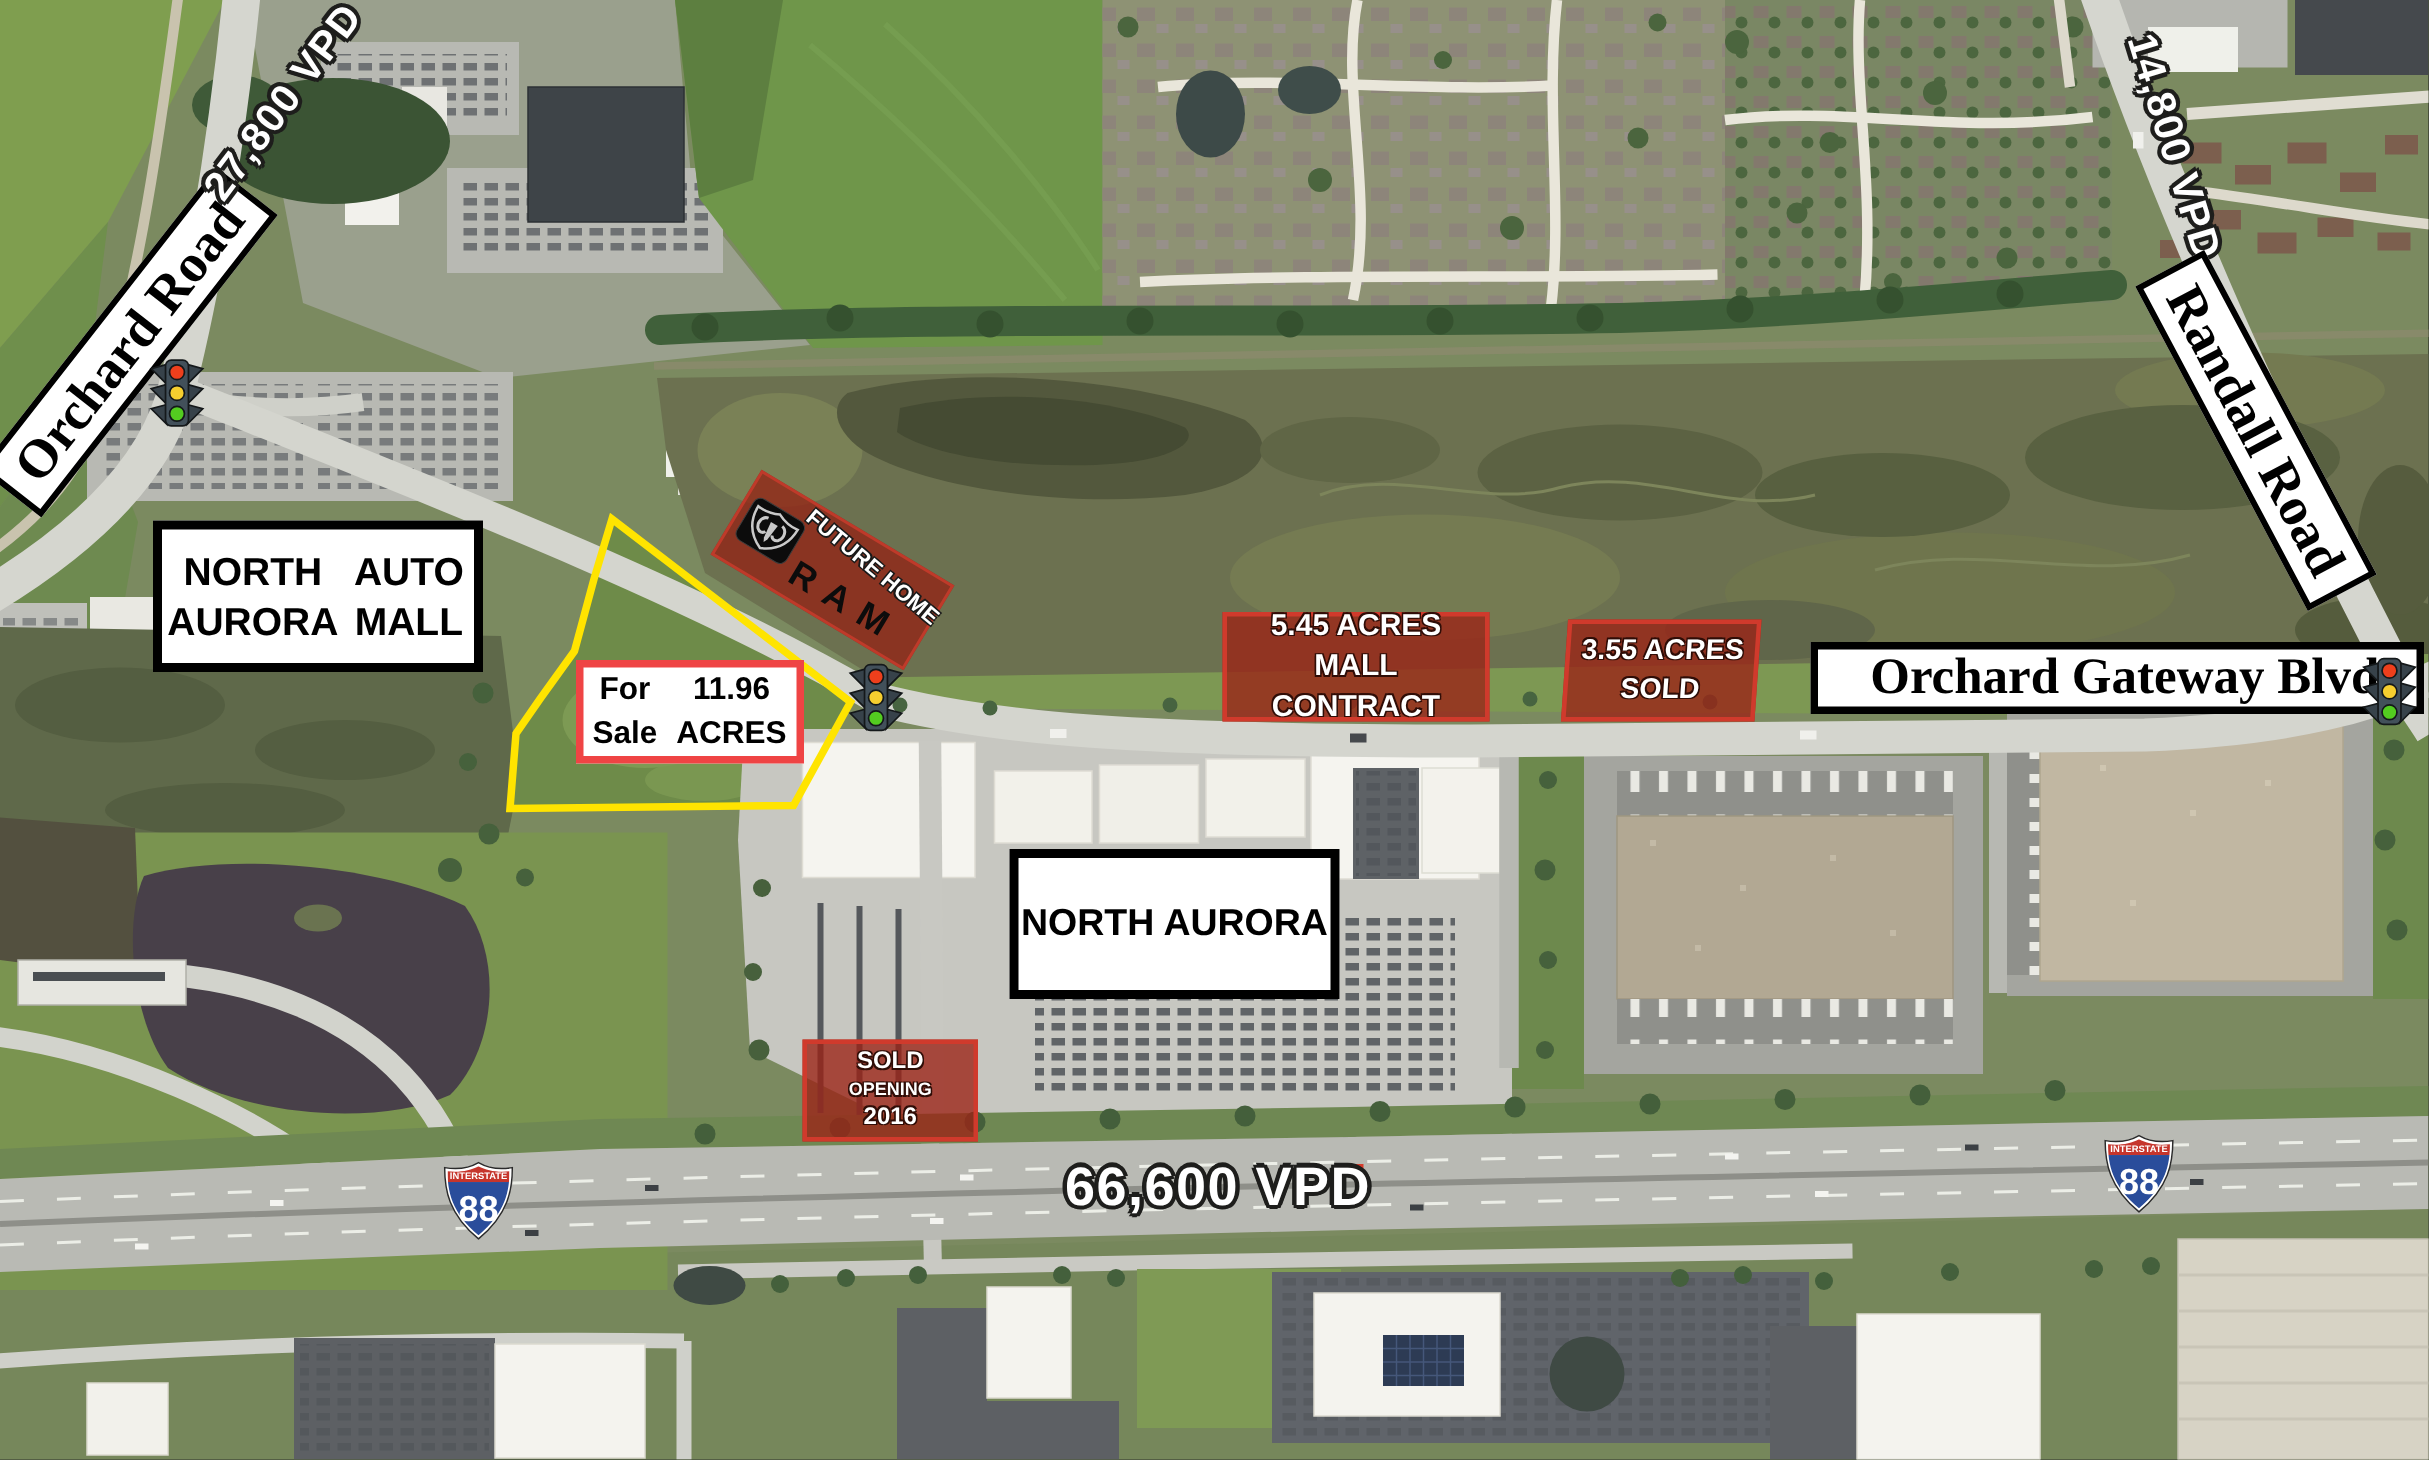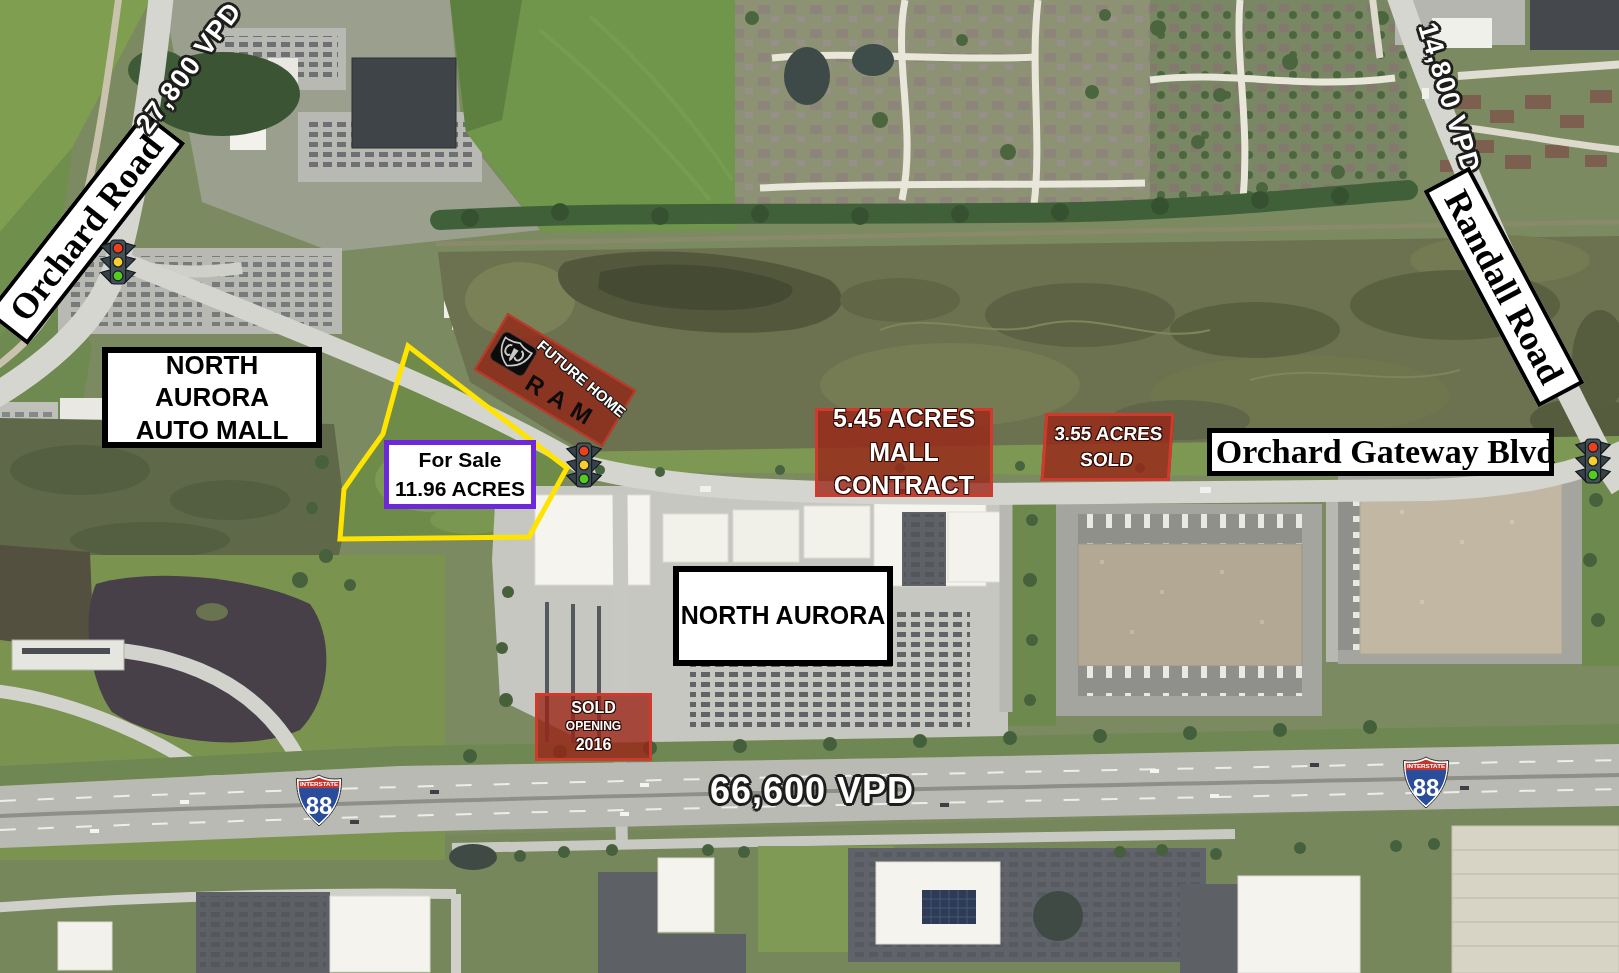--- a/index.html
+++ b/index.html
@@ -6,21 +6,21 @@
   .stage{position:relative;width:1619px;height:973px;overflow:hidden;
          font-family:"Liberation Sans",sans-serif;}
   .abs{position:absolute;}
   svg{display:block;}
   .bg{position:absolute;left:0;top:0;}
   .overlay{position:absolute;left:0;top:0;pointer-events:none;}
   .whitebox{background:#fff;border:4px solid #000;color:#000;display:flex;
             align-items:center;justify-content:center;text-align:center;
             box-sizing:border-box;}
   .serifbox{font-family:"Liberation Serif",serif;font-weight:bold;white-space:nowrap;}
-  .blockbox{font-weight:bold;flex-direction:column;line-height:1.25;}
+  .blockbox{font-weight:bold;flex-direction:row;line-height:1.25;}
   .rotcenter{transform-origin:center;}
   .vpd{font-weight:bold;color:#fff;white-space:nowrap;letter-spacing:1px;
        text-shadow:-2px -2px 0 #1e1e1c,2px -2px 0 #1e1e1c,-2px 2px 0 #1e1e1c,
        2px 2px 0 #1e1e1c,0 3px 0 #1e1e1c,0 -3px 0 #1e1e1c,3px 0 0 #1e1e1c,-3px 0 0 #1e1e1c;}
   .redbox{background:rgba(155,35,22,0.78);border:3px solid #d03a2c;color:#fff;
           font-weight:bold;display:flex;flex-direction:column;align-items:center;
           justify-content:center;text-align:center;box-sizing:border-box;line-height:1.35;
           text-shadow:1px 1px 0 #2f0d07,-1px 1px 0 #2f0d07,1px -1px 0 #2f0d07,-1px -1px 0 #2f0d07;}
   .ramparcel{background:rgba(146,38,22,0.8);border:2px solid #bf3a2a;box-sizing:border-box;}
   .ramtext{position:absolute;font-weight:bold;white-space:nowrap;}
@@ -395,30 +395,30 @@
     <span>Randall Road</span>
   </div>
 
   <div class="abs whitebox blockbox" style="left:102px;top:347px;width:220px;height:101px;border-width:6px;font-size:26px;">
     <span>NORTH AURORA</span>
     <span>AUTO MALL</span>
   </div>
   <div class="abs whitebox blockbox" style="left:673px;top:566px;width:220px;height:100px;border-width:6px;font-size:25px;">
     <span>NORTH AURORA</span>
   </div>
-  <div class="abs whitebox serifbox" style="left:1207px;top:428px;width:347px;height:48px;border-width:5px;font-size:34px;padding-left:10px;">
+  <div class="abs whitebox serifbox" style="left:1207px;top:428px;width:409px;height:48px;border-width:5px;font-size:34px;padding-left:10px;">
     <span>Orchard Gateway Blvd</span>
   </div>
 
-  <div class="abs whitebox blockbox" style="left:384px;top:440px;width:152px;height:69px;border:5px solid #6d28d9;font-size:21px;line-height:1.35;">
+  <div class="abs whitebox blockbox" style="left:384px;top:440px;width:152px;height:69px;border:5px solid #ef4444;font-size:21px;line-height:1.35;">
     <span>For Sale</span>
     <span>11.96 ACRES</span>
   </div>
 
-  <div class="abs redbox" style="left:815px;top:408px;width:178px;height:89px;font-size:25px;">
+  <div class="abs redbox" style="left:815px;top:408px;width:178px;height:73px;font-size:20px;">
     <span>5.45 ACRES</span>
     <span>MALL CONTRACT</span>
   </div>
   <div class="abs redbox" style="left:1043px;top:413px;width:129px;height:68px;font-size:19px;transform:skewX(-4deg);">
     <span>3.55 ACRES</span>
     <span>SOLD</span>
   </div>
   <div class="abs redbox" style="left:535px;top:693px;width:117px;height:68px;font-size:16px;line-height:1.3;">
     <span>SOLD</span>
     <span style="font-size:12px;text-align:right;">OPENING</span>

